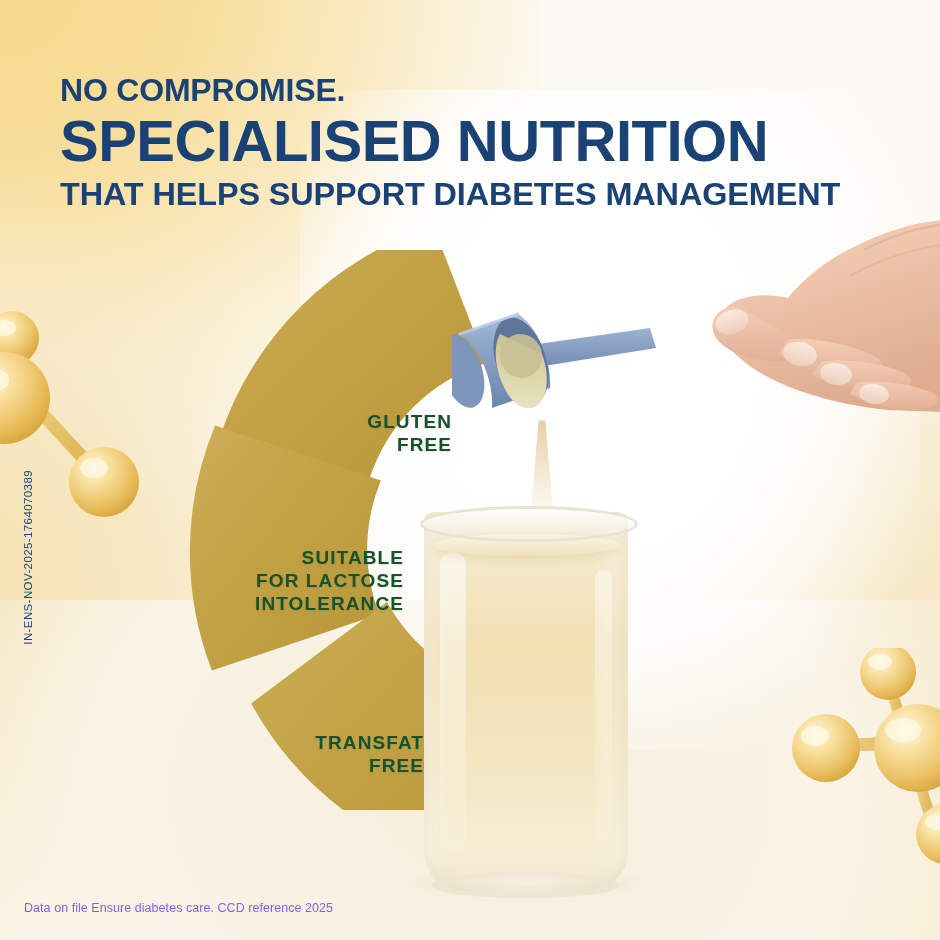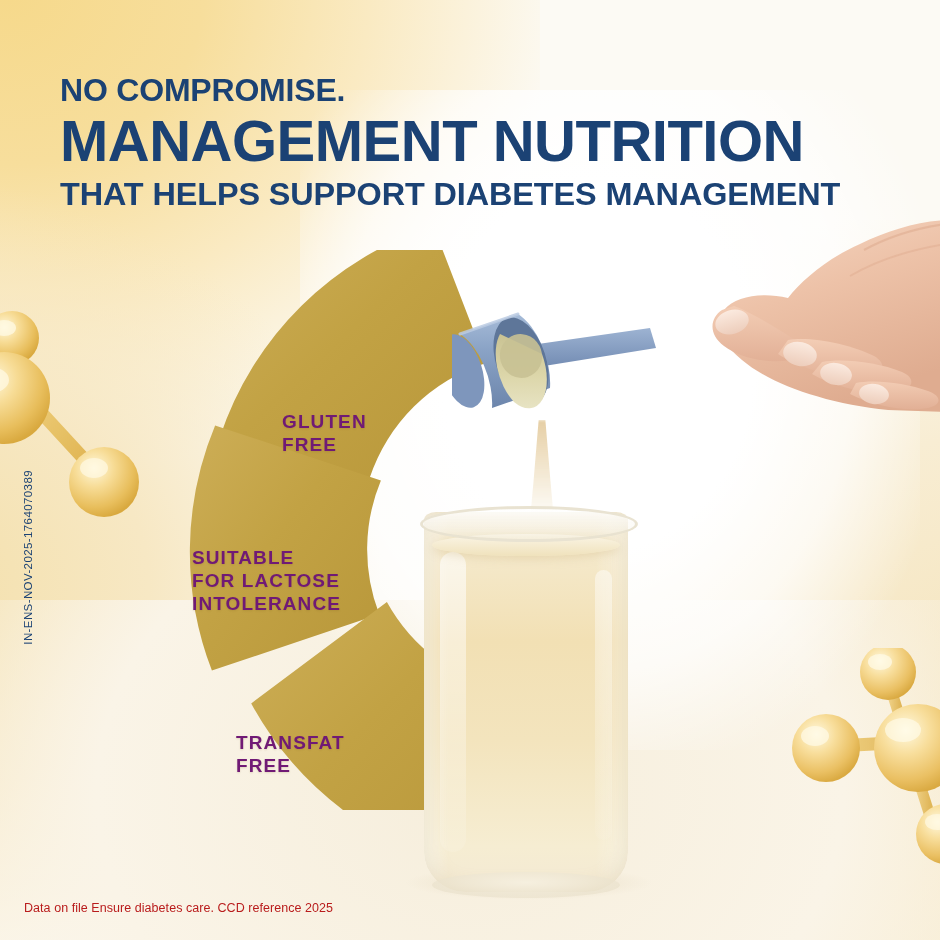--- a/index.html
+++ b/index.html
@@ -34,21 +34,21 @@
     transform:scaleX(1.045);transform-origin:left center;}
 
   
   .vcode{position:absolute;left:22px;top:470px;z-index:40;
     writing-mode:vertical-rl;transform:rotate(180deg);
     font-size:11.5px;letter-spacing:0.4px;color:#1B4274;white-space:nowrap;}
 
   
   .ring{position:absolute;left:140px;top:250px;width:560px;height:560px;z-index:30;}
   .ring svg{position:absolute;inset:0;width:100%;height:100%;}
-  .seg-label{position:absolute;color:#701a75;text-align:left;
+  .seg-label{position:absolute;color:#14532d;text-align:right;
     font-weight:600;letter-spacing:1.1px;line-height:1.22;
     text-shadow:0 1px 2px rgba(120,95,25,0.18);}
   .lbl-gluten{left:142px;top:160px;width:170px;font-size:19px;}
   .lbl-lactose{left:52px;top:296px;width:212px;font-size:19px;}
   .lbl-transfat{left:96px;top:481px;width:188px;font-size:19px;}
   .seg-icon{position:absolute;}
   .ic-gluten{left:197px;top:78px;}
   .ic-lactose{left:113px;top:222px;}
   .ic-transfat{left:150px;top:400px;}
 
@@ -85,21 +85,21 @@
 
   
   .scoop{position:absolute;left:452px;top:296px;z-index:36;}
   .hand{position:absolute;left:650px;top:214px;z-index:35;}
 
   
   .mol-left{position:absolute;left:-36px;top:300px;z-index:20;}
   .mol-right{position:absolute;left:790px;top:648px;z-index:20;}
 
   
-  .footer{position:absolute;left:24px;bottom:22px;z-index:40;color:#b91c1c;}
+  .footer{position:absolute;left:24px;bottom:22px;z-index:40;color:#8b5cf6;}
   .f-line{font-size:12.5px;line-height:1.55;letter-spacing:0.05px;white-space:nowrap;}
 </style>
 </head>
 <body>
 
 <div id="stage">
 
   <div class="bg-base"></div>
   <div class="bg-tl"></div>
   <div class="bg-left"></div>
@@ -155,21 +155,21 @@
       <ellipse cx="25" cy="88" rx="14" ry="10" fill="#FFFBE8" opacity="0.7"></ellipse>
       <circle cx="128" cy="100" r="44" fill="url(#drop2)"></circle>
       <ellipse cx="113" cy="82" rx="18" ry="12" fill="#FFFCEC" opacity="0.66"></ellipse>
       <circle cx="156" cy="186" r="30" fill="url(#drop2)"></circle>
       <ellipse cx="147" cy="174" rx="12" ry="8" fill="#FFFAE4" opacity="0.7"></ellipse>
     </svg>
   </div>
 
   <div class="headline">
     <div class="h-l1">NO COMPROMISE.</div>
-    <div class="h-l2">MANAGEMENT NUTRITION</div>
+    <div class="h-l2">SPECIALISED NUTRITION</div>
     <div class="h-l3">THAT HELPS SUPPORT DIABETES MANAGEMENT</div>
   </div>
 
   <div class="vcode">IN-ENS-NOV-2025-1764070389</div>
 
   <div class="ring">
     <svg viewBox="0 0 560 560">
       <defs>
         <linearGradient id="gseg" x1="0" y1="0" x2="1" y2="1">
           <stop offset="0%" stop-color="#CDAE57"></stop>

